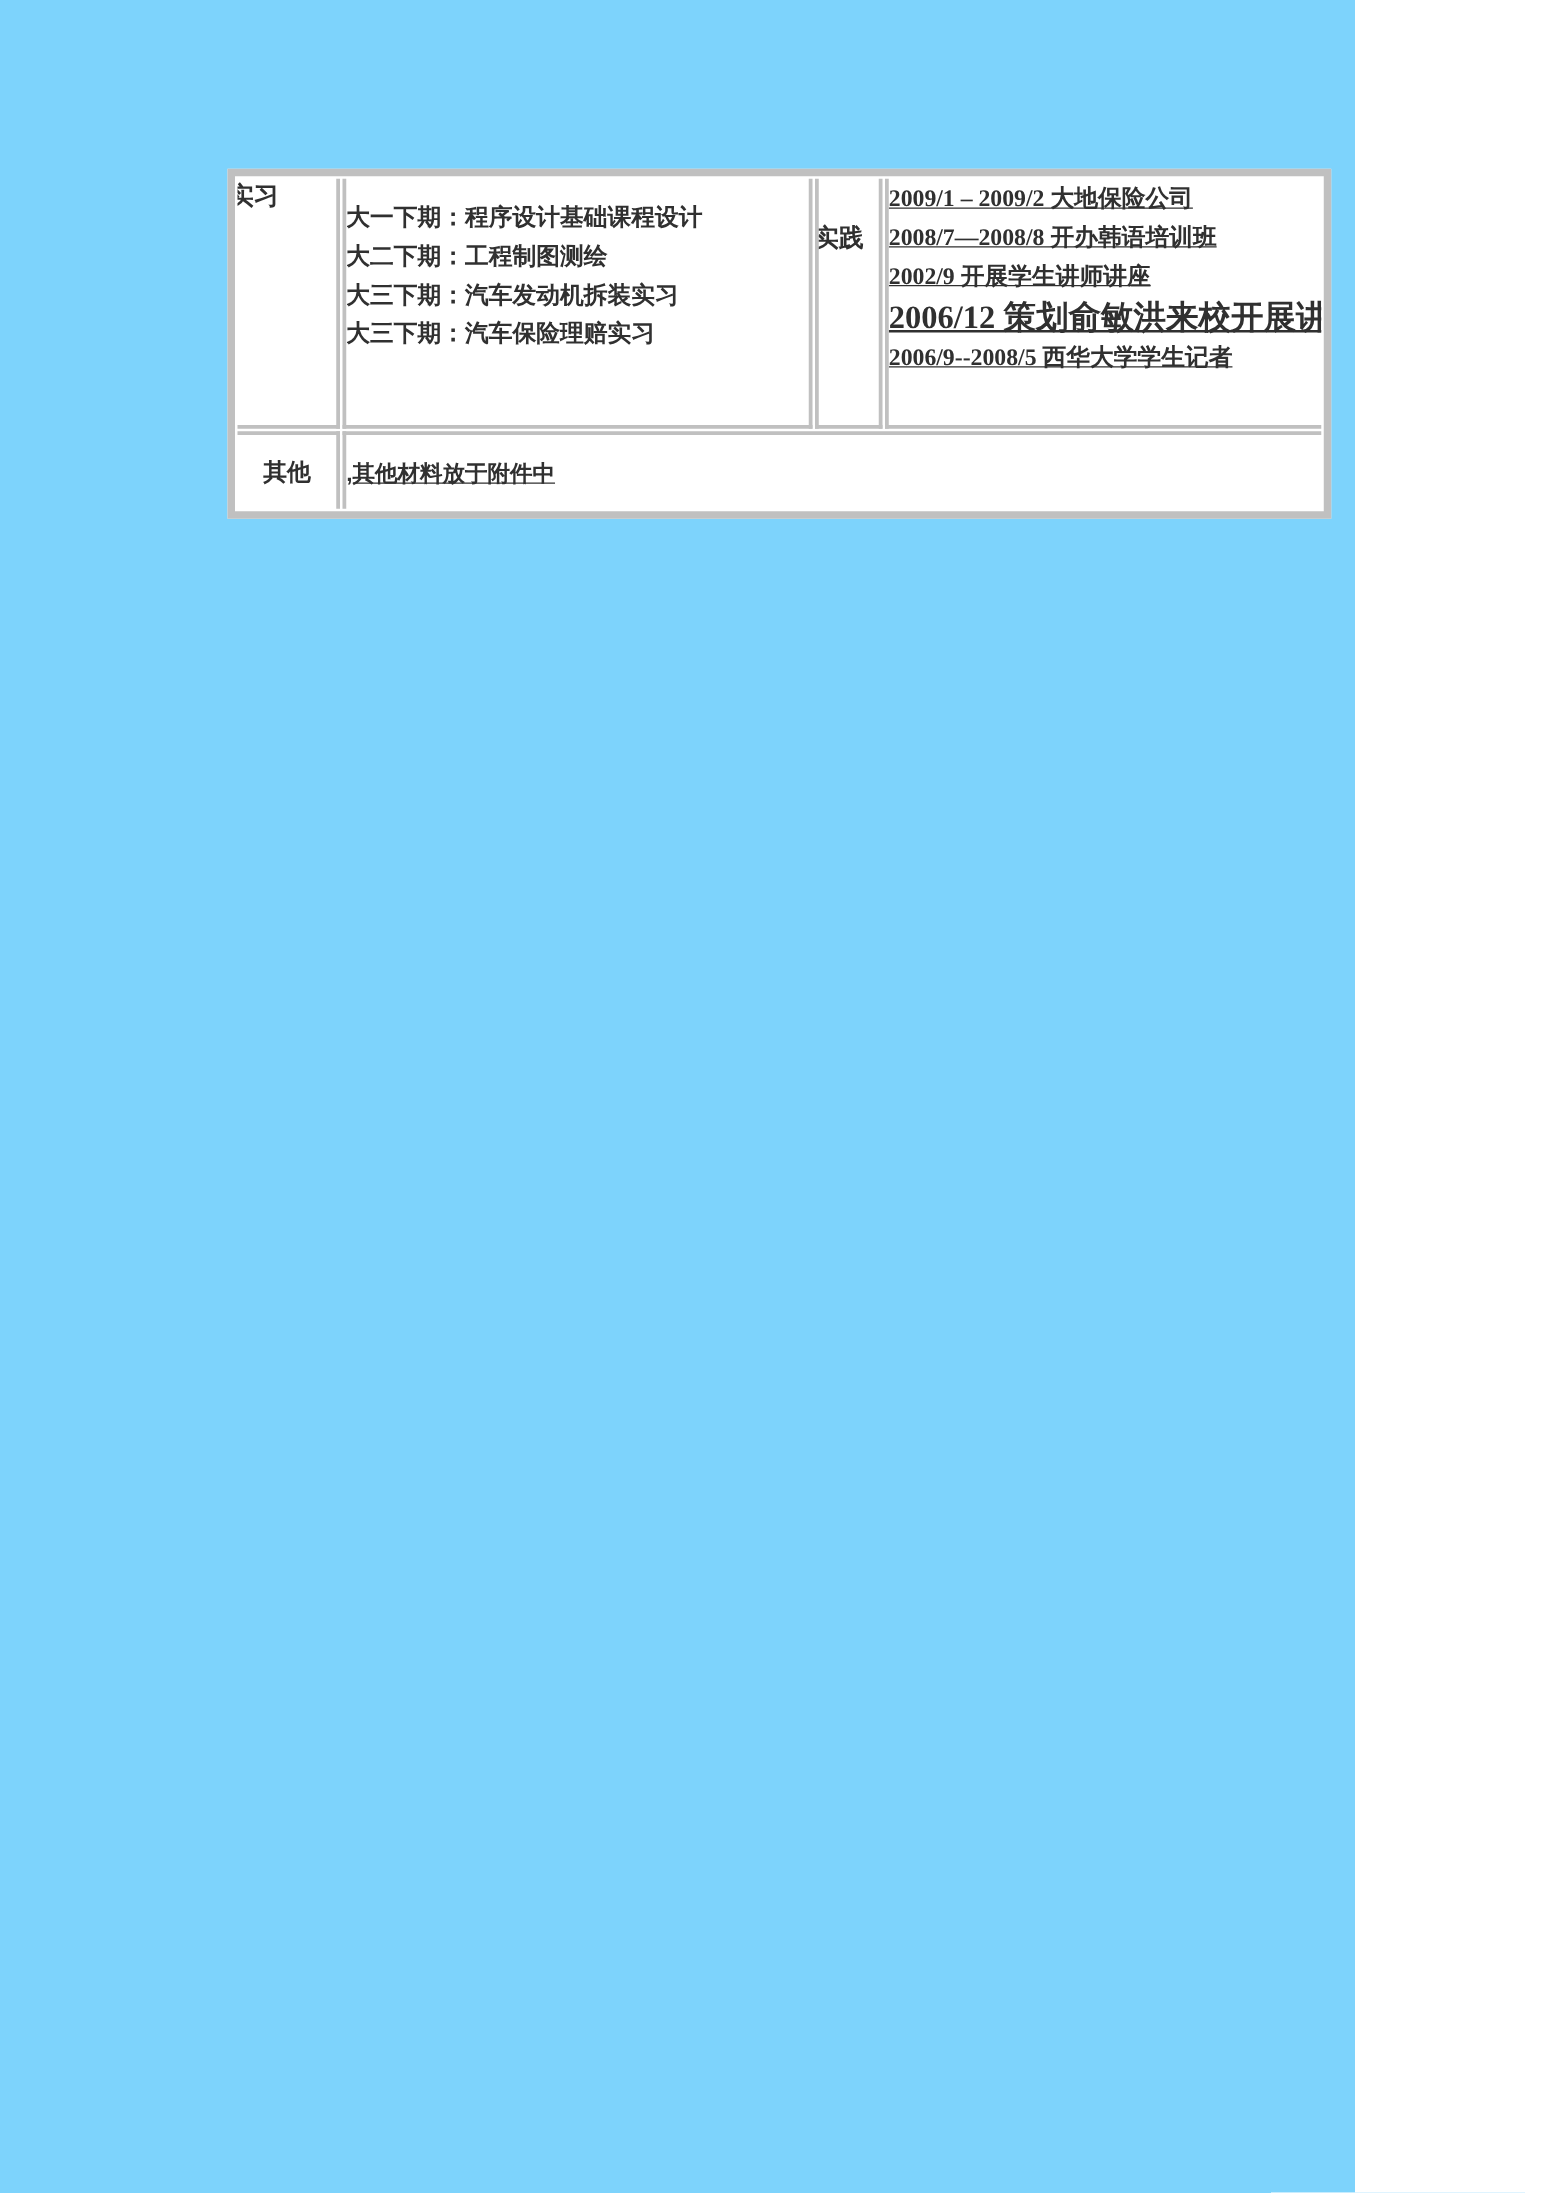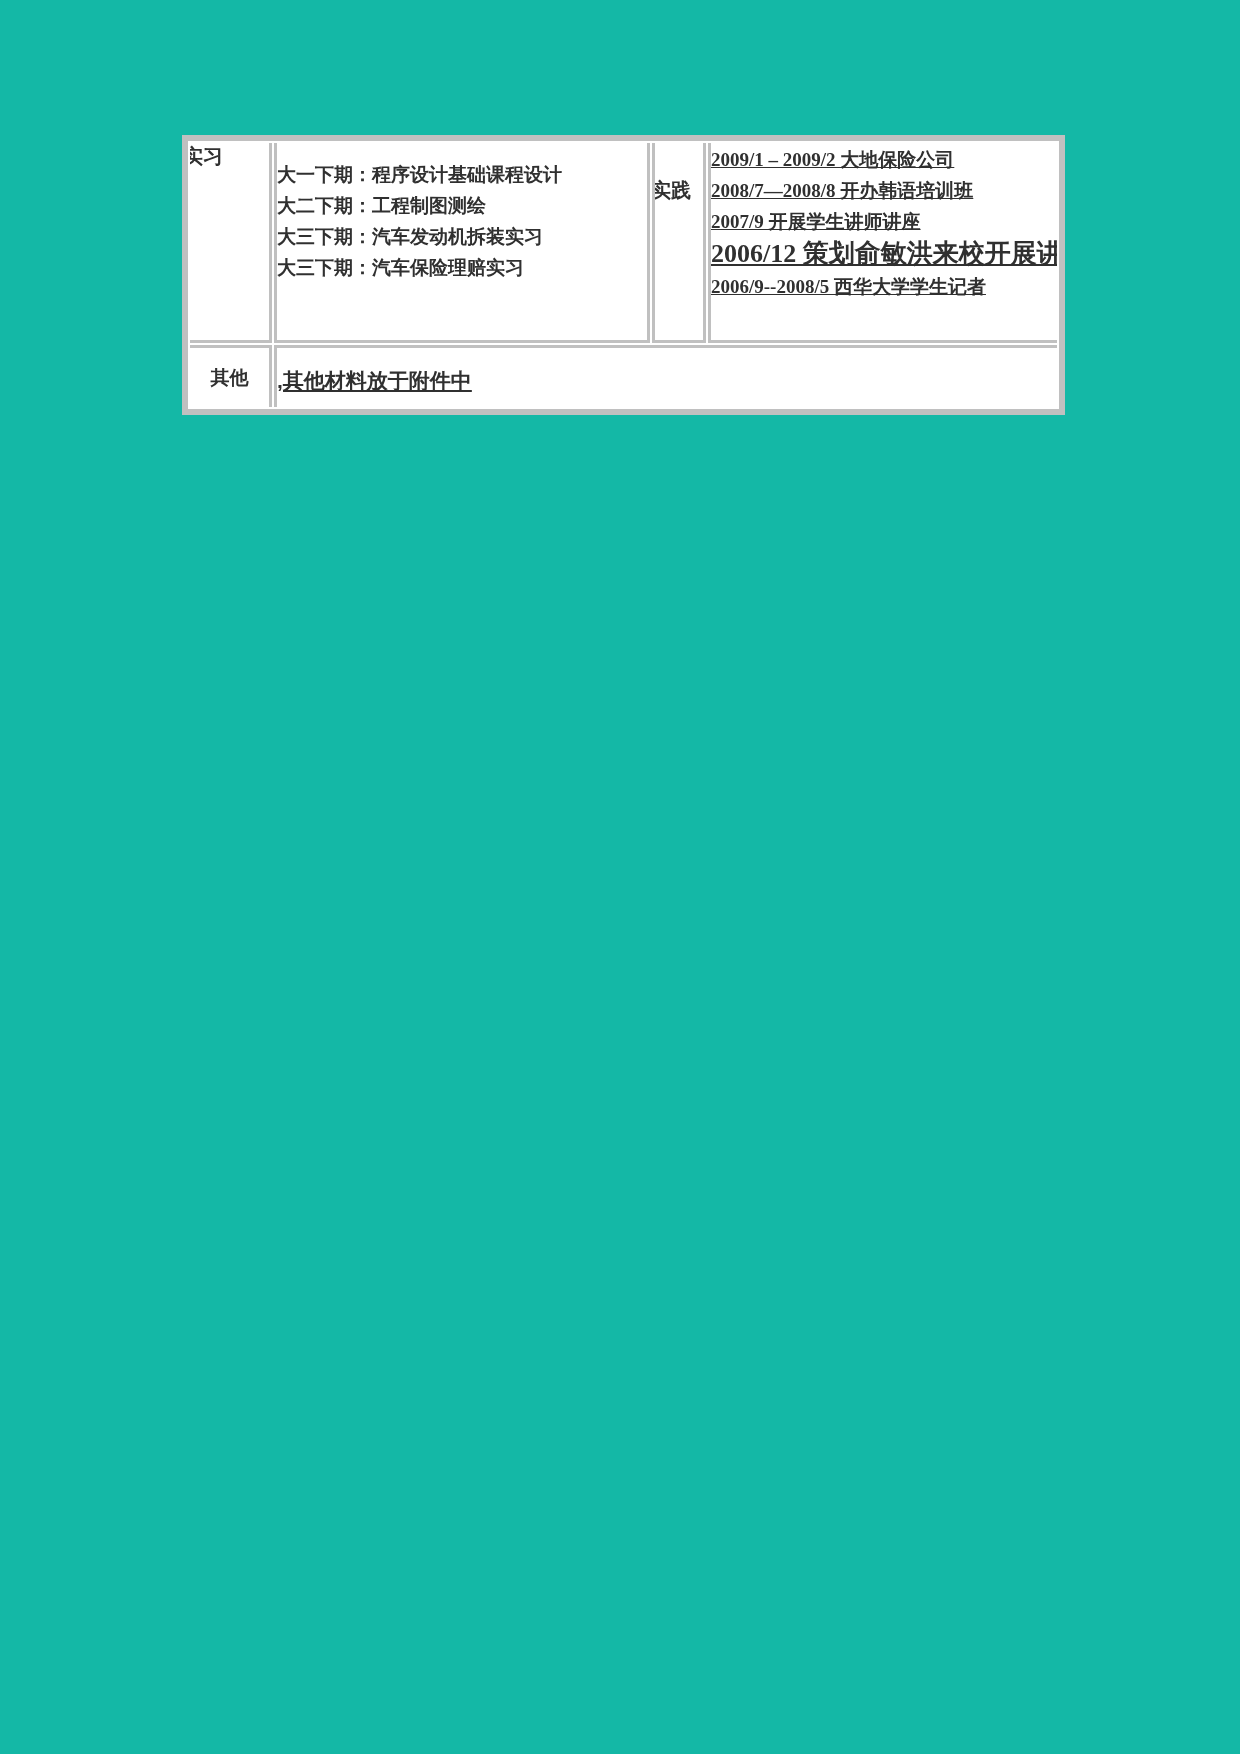--- a/index.html
+++ b/index.html
@@ -1,21 +1,21 @@
 <!DOCTYPE html>
 <html><head>
 <meta charset="utf-8">
 <style>
   * { margin: 0; padding: 0; }
   html, body { background: #ffffff; }
   .page {
     position: relative;
-    width: 1240px;
+    width: 1084px;
     height: 1754px;
-    background: #14b8a6;
+    background: #7dd3fc;
     overflow: hidden;
     font-family: "Liberation Sans", "DejaVu Sans", sans-serif;
   }
   .resume-table-wrap {
     position: absolute;
     left: 182px;
     top: 135px;
     width: 883px;
     border: 6px solid #c0c0c0;
     box-sizing: border-box;
@@ -81,21 +81,21 @@
     line-height: 31px;
     font-family: "Liberation Serif", "DejaVu Serif", serif;
   }
   .text-line { white-space: nowrap; }
   .text-line.large {
     font-size: 26px;
     line-height: 34px;
   }
   td.other-content-cell {
     padding-top: 19px;
-    font-size: 21px;
+    font-size: 18px;
     font-weight: 700;
   }
 </style>
 </head>
 <body>
 
 <div class="page">
   <div class="resume-table-wrap">
     <table class="resume-table">
       <colgroup>
@@ -114,21 +114,21 @@
             <div class="text-line">大二下期：工程制图测绘</div>
             <div class="text-line">大三下期：汽车发动机拆装实习</div>
             <div class="text-line">大三下期：汽车保险理赔实习</div>
           </td>
           <td class="label-cell practice-label-cell">
             <span class="label-text">实践</span>
           </td>
           <td class="practice-content-cell">
             <div class="text-line">2009/1 – 2009/2 大地保险公司</div>
             <div class="text-line">2008/7—2008/8 开办韩语培训班</div>
-            <div class="text-line">2007/9 开展学生讲师讲座</div>
+            <div class="text-line">2002/9 开展学生讲师讲座</div>
             <div class="text-line large">2006/12 策划俞敏洪来校开展讲座</div>
             <div class="text-line">2006/9--2008/5 西华大学学生记者</div>
           </td>
         </tr>
         <tr class="row-other">
           <td class="label-cell other-label-cell">
             <span class="label-text">其他</span>
           </td>
           <td class="other-content-cell" colspan="3">
             <span class="text-line">,其他材料放于附件中</span>

